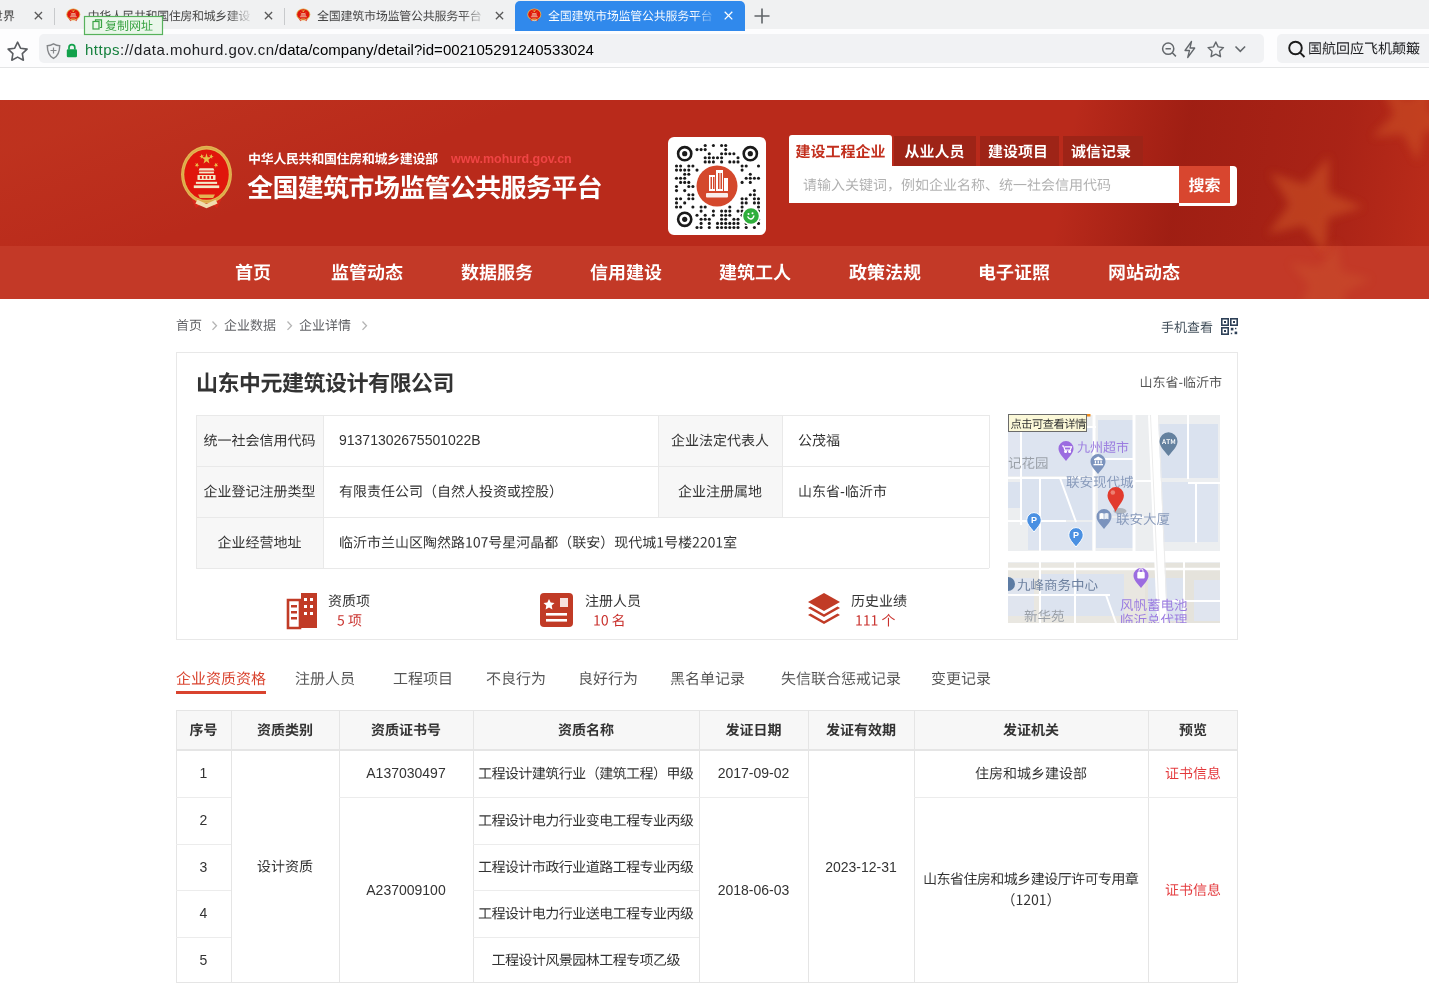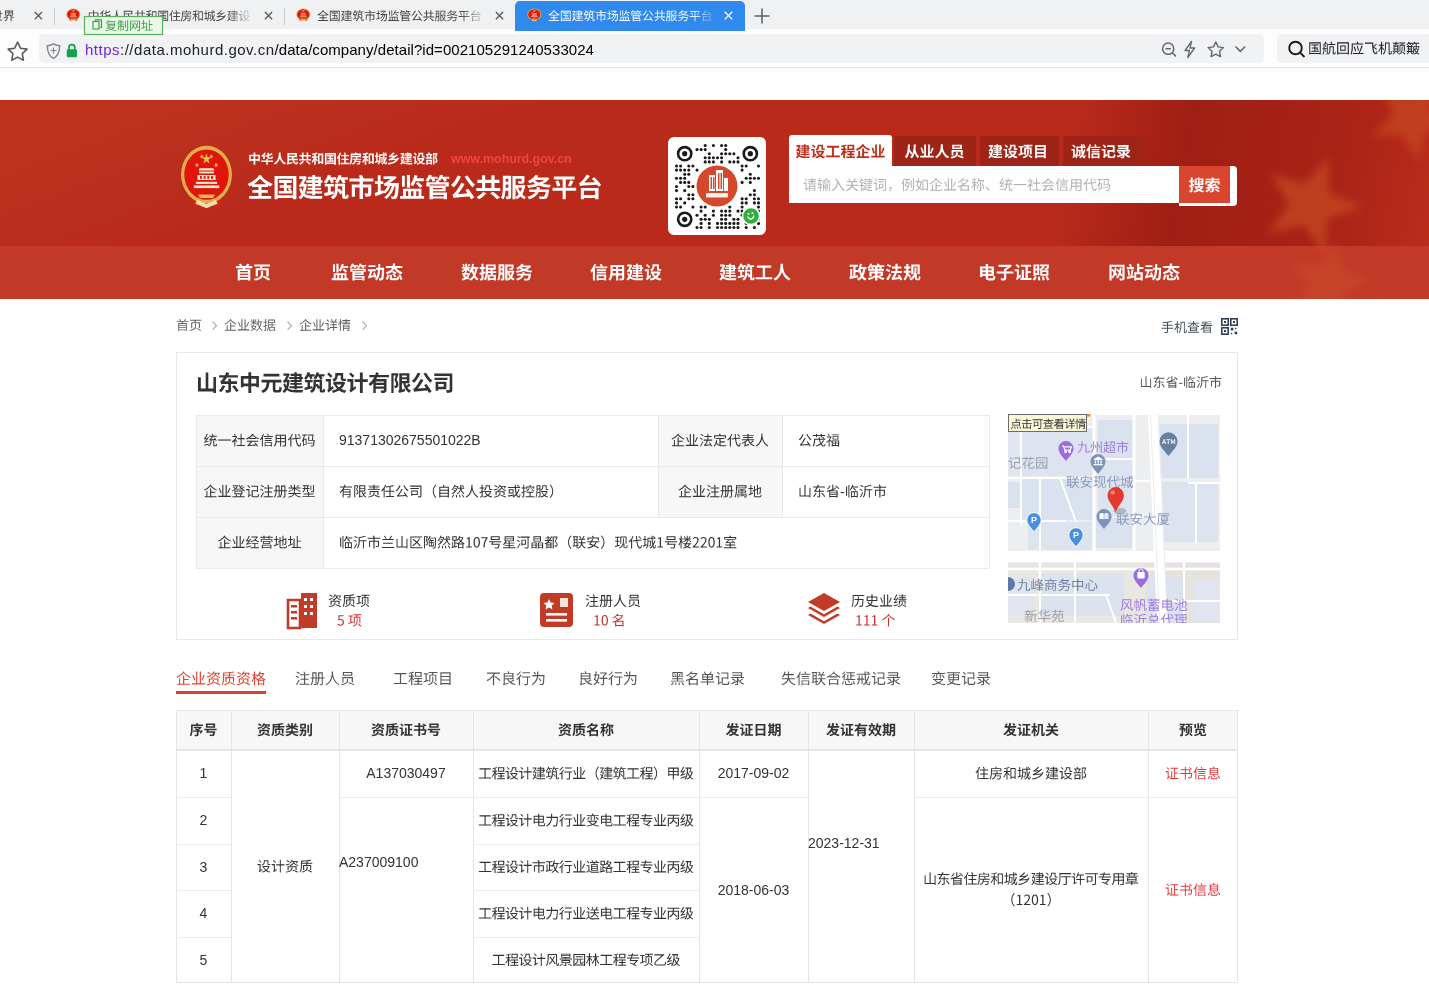--- a/index.html
+++ b/index.html
@@ -1,21 +1,21 @@
 <!DOCTYPE html>
 <html><head><meta charset="utf-8"><title>全国建筑市场监管公共服务平台</title><style>html,body{margin:0;padding:0}body{width:1429px;height:996px;position:relative;font-family:'Liberation Sans',sans-serif;overflow:hidden;background:#fff}</style></head><body>
 <div style="position:absolute;left:0;top:0;width:1429px;height:996px;background:#fff"></div>
 <div style="position:absolute;left:0px;top:0px;width:1429px;height:29px;background:#f0f1f2"></div>
 <div style="position:absolute;left:0px;top:29px;width:1429px;height:38px;background:#fdfdfe;border-bottom:1px solid #e4e5e6"></div>
 <div style="position:absolute;left:54px;top:8px;width:1px;height:17px;background:#c8cacc"></div>
 <div style="position:absolute;left:284px;top:8px;width:1px;height:17px;background:#c8cacc"></div>
 <div style="position:absolute;left:515px;top:1px;width:230px;height:30px;background:#3089ec;border-radius:5px 5px 0 0"></div>
 <div style="position:absolute;left:39px;top:34px;width:1225px;height:29px;background:#f1f2f4;border-radius:5px"></div>
 <div style="position:absolute;left:1277px;top:34px;width:152px;height:29px;background:#f1f2f4;border-radius:5px 0 0 5px"></div>
-<div style="position:absolute;left:85px;top:36px;width:1110px;height:28px;font:15px 'Liberation Sans',sans-serif;line-height:28px;white-space:nowrap"><span style="color:#6d28d9;letter-spacing:.5px">https</span><span style="color:#202124;letter-spacing:.5px">://data.mohurd.gov.cn</span><span style="color:#000000;letter-spacing:.05px">/data/company/detail?id=002105291240533024</span></div>
+<div style="position:absolute;left:85px;top:36px;width:1110px;height:28px;font:15px 'Liberation Sans',sans-serif;line-height:28px;white-space:nowrap"><span style="color:#15803d;letter-spacing:.5px">https</span><span style="color:#202124;letter-spacing:.5px">://data.mohurd.gov.cn</span><span style="color:#000000;letter-spacing:.05px">/data/company/detail?id=002105291240533024</span></div>
 <div style="position:absolute;left:0;top:100px;width:1429px;height:146px;background:linear-gradient(100deg,rgba(0,0,0,0) 74%,rgba(110,8,4,.34) 82%,rgba(110,8,4,.20) 93%,rgba(200,60,20,.12) 100%),linear-gradient(160deg,rgba(235,120,60,.10) 8%,rgba(0,0,0,0) 30%),#b92a1b"></div>
 <div style="position:absolute;left:0;top:246px;width:1429px;height:53px;background:#c33927;overflow:hidden"></div>
 <div style="position:absolute;left:451px;top:151px;width:130px;height:17px;font:bold 12.5px 'Liberation Sans',sans-serif;color:#ef4444;line-height:17px;letter-spacing:-0.05px">www.mohurd.gov.cn</div>
 <div style="position:absolute;left:668px;top:137px;width:98px;height:98px;background:#fff;border-radius:6px"></div>
 <div style="position:absolute;left:789px;top:135px;width:103px;height:32px;background:#fff;border-radius:3px 3px 0 0"></div>
 <div style="position:absolute;left:894px;top:136px;width:82px;height:31px;background:#9e2417"></div>
 <div style="position:absolute;left:980px;top:136px;width:79px;height:31px;background:#9e2417"></div>
 <div style="position:absolute;left:1063px;top:136px;width:80px;height:31px;background:#9e2417"></div>
 <div style="position:absolute;left:789px;top:166px;width:390px;height:37px;background:#fff"></div>
 <div style="position:absolute;left:1179px;top:166px;width:58px;height:40px;background:#fff;border-radius:0 4px 4px 0"></div>
@@ -57,24 +57,24 @@
 <div style="position:absolute;left:176px;top:890px;width:55px;height:1px;background:#ececec"></div>
 <div style="position:absolute;left:473px;top:890px;width:226px;height:1px;background:#ececec"></div>
 <div style="position:absolute;left:176px;top:937px;width:55px;height:1px;background:#ececec"></div>
 <div style="position:absolute;left:473px;top:937px;width:226px;height:1px;background:#ececec"></div>
 <div style="position:absolute;left:176px;top:763px;width:55px;height:20px;font:14px 'Liberation Sans',sans-serif;line-height:20px;text-align:center;color:#333">1</div>
 <div style="position:absolute;left:176px;top:810px;width:55px;height:20px;font:14px 'Liberation Sans',sans-serif;line-height:20px;text-align:center;color:#333">2</div>
 <div style="position:absolute;left:176px;top:857px;width:55px;height:20px;font:14px 'Liberation Sans',sans-serif;line-height:20px;text-align:center;color:#333">3</div>
 <div style="position:absolute;left:176px;top:903px;width:55px;height:20px;font:14px 'Liberation Sans',sans-serif;line-height:20px;text-align:center;color:#333">4</div>
 <div style="position:absolute;left:176px;top:950px;width:55px;height:20px;font:14px 'Liberation Sans',sans-serif;line-height:20px;text-align:center;color:#333">5</div>
 <div style="position:absolute;left:339px;top:763px;width:134px;height:20px;font:14px 'Liberation Sans',sans-serif;line-height:20px;text-align:center;color:#333">A137030497</div>
-<div style="position:absolute;left:339px;top:852px;width:134px;height:20px;font:14px 'Liberation Sans',sans-serif;line-height:20px;color:#333">A237009100</div>
+<div style="position:absolute;left:339px;top:880px;width:134px;height:20px;font:14px 'Liberation Sans',sans-serif;line-height:20px;text-align:center;color:#333">A237009100</div>
 <div style="position:absolute;left:699px;top:763px;width:109px;height:20px;font:14px 'Liberation Sans',sans-serif;line-height:20px;text-align:center;color:#333">2017-09-02</div>
 <div style="position:absolute;left:699px;top:880px;width:109px;height:20px;font:14px 'Liberation Sans',sans-serif;line-height:20px;text-align:center;color:#333">2018-06-03</div>
-<div style="position:absolute;left:808px;top:833px;width:106px;height:20px;font:14px 'Liberation Sans',sans-serif;line-height:20px;text-align:left;color:#333">2023-12-31</div>
+<div style="position:absolute;left:808px;top:857px;width:106px;height:20px;font:14px 'Liberation Sans',sans-serif;line-height:20px;text-align:center;color:#333">2023-12-31</div>
 <svg width="1429" height="996" viewBox="0 0 1429 996" style="position:absolute;left:0;top:0" xmlns="http://www.w3.org/2000/svg">
     <defs>
       <linearGradient id="fadeGray" x1="0" y1="0" x2="1" y2="0">
         <stop offset="0" stop-color="#f0f1f2" stop-opacity="0"></stop>
         <stop offset="1" stop-color="#f0f1f2"></stop>
       </linearGradient>
       <linearGradient id="fadeBlue" x1="0" y1="0" x2="1" y2="0">
         <stop offset="0" stop-color="#3089ec" stop-opacity="0"></stop>
         <stop offset="1" stop-color="#3089ec"></stop>
       </linearGradient>

